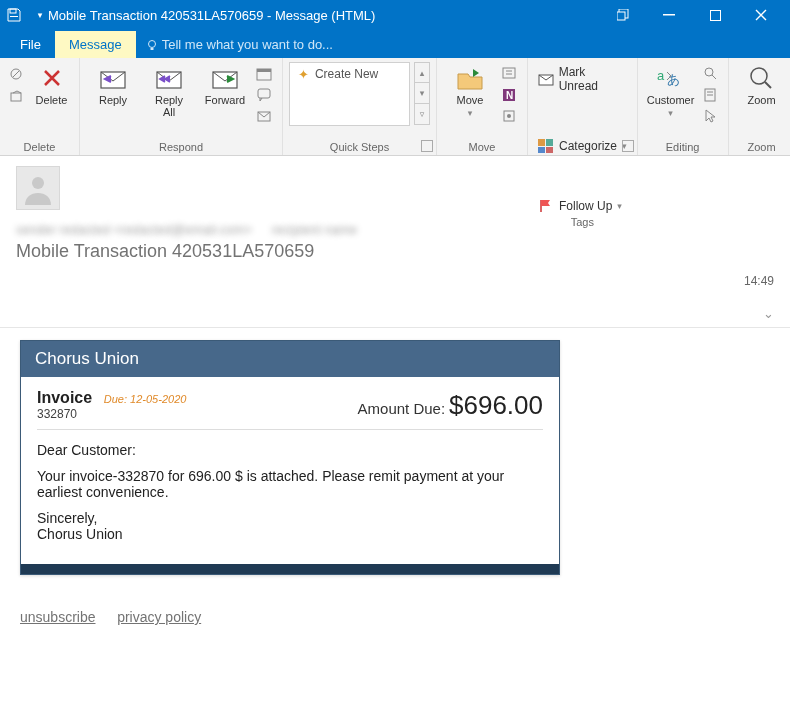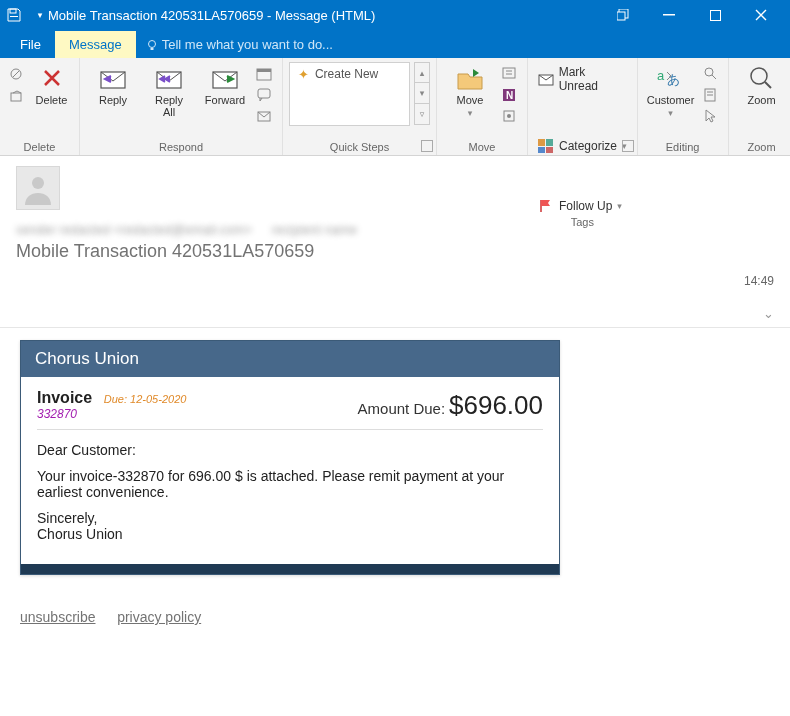--- a/index.html
+++ b/index.html
@@ -38,21 +38,21 @@
 .htime { color:#666; font-size:12px;}
 .chev { color:#999; margin-top:18px; cursor:pointer;}
 
 .body { padding: 12px 20px; height: 470px; overflow:auto;}
 .card { width: 540px; border:1px solid #3b5a77; box-shadow:0 1px 3px rgba(0,0,0,.15);}
 .card-head { background:#47688a; color:#fff; padding:8px 14px; font-size:17px;}
 .card-body { background:#fff; padding:12px 16px; font-family: Arial, sans-serif; font-size:14px; color:#222;}
 .invrow { display:flex; justify-content:space-between; align-items:flex-end; border-bottom:1px solid #ddd; padding-bottom:8px; margin-bottom:12px;}
 .invlabel { font-weight:bold; font-size:16px;text-align:right;}
 .invdue { font-size:11px; color:#e08a2a; font-style:italic; font-weight:normal;}
-.invnum { font-size:12px; color:#a21caf; font-style:italic;}
+.invnum { font-size:12px; color:#404040; }
 .amtlbl { font-size:15px; color:#333;}
 .amtval { font-size:26px; color:#222;}
 .para { margin:10px 0;}
 .link { color:#1155cc; text-decoration:underline; cursor:pointer;}
 .card-foot { height:10px; background:#1f3a54;}
 .footer-links { margin-top:34px; }
 .footer-links span { color:#737373; text-decoration:underline; font-size:14px; cursor:pointer; margin-right:18px;}
 
 svg { display:block; }
 .env { stroke:#555; fill:#fff; }

